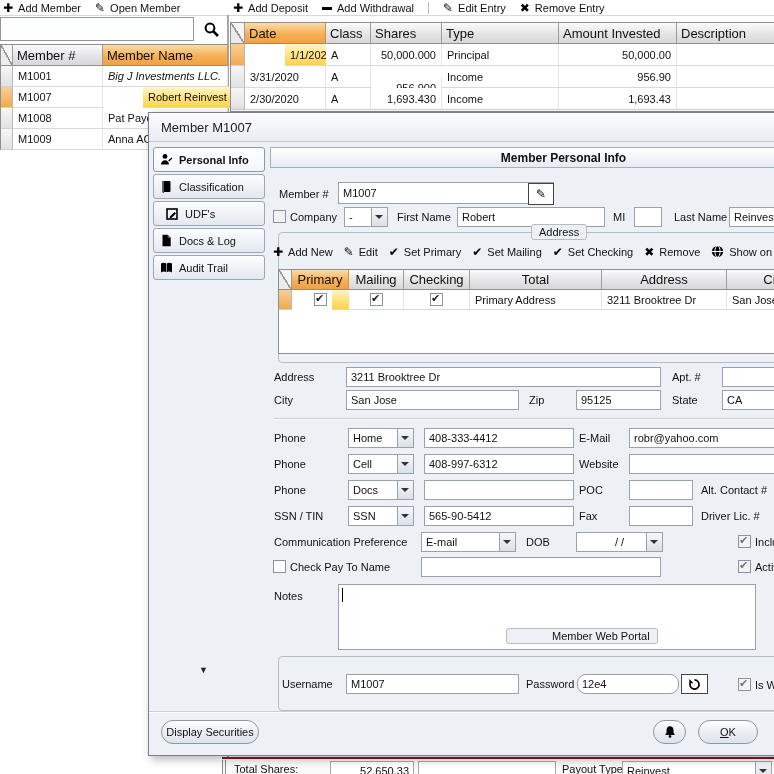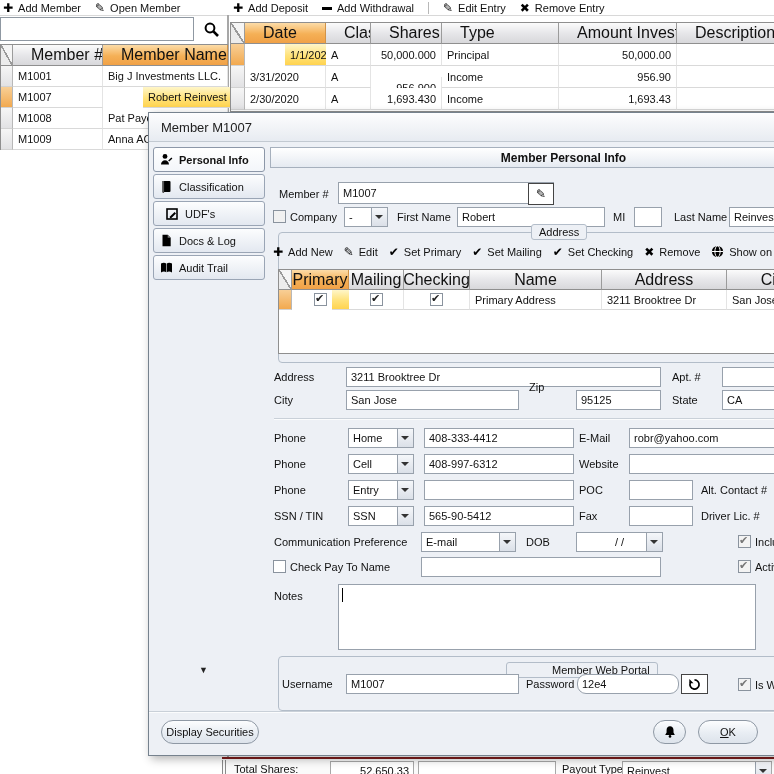--- a/index.html
+++ b/index.html
@@ -18,21 +18,21 @@
   .tbitem{display:inline-flex;align-items:center;gap:5px;font-size:11px;white-space:nowrap;cursor:default;}
   .tbar{position:absolute;display:flex;align-items:center;gap:14px;height:15px;}
   .tbdiv{width:1px;height:12px;background:#b8b8b8;}
   .ico{display:inline-flex;align-items:center;justify-content:center;}
   .glyph{font-size:12px;line-height:12px;color:#000;}
   .minusbar{display:inline-block;width:10px;height:3px;background:#000;margin-top:1px;}
   
   .gridbox{position:absolute;background:#fff;border:1px solid #8f8f8f;box-sizing:border-box;}
   .ghcell{position:absolute;box-sizing:border-box;background:linear-gradient(#fbfbfb,#e7e7ea 50%,#d8d8db);
           border-right:1px solid #9b9b9b;border-bottom:1px solid #8f8f8f;
-          font-size:16px;display:flex;align-items:center;padding:0 18px;white-space:nowrap;overflow:hidden;}
+          font-size:13px;display:flex;align-items:center;padding:0 4px;white-space:nowrap;overflow:hidden;}
   .ghcell.orange{background:linear-gradient(#fcdca8,#f5b056 55%,#f0a147);border-right:1px solid #d19348;}
   .gcell{position:absolute;box-sizing:border-box;background:#fff;border-right:1px solid #e4e4e4;
          border-bottom:1px solid #d9d9d9;font-size:11px;display:flex;align-items:center;
          padding:0 5px;white-space:nowrap;overflow:hidden;}
   .gcell.sel{background:linear-gradient(#fff6c9,#ffe27a 55%,#ffd34f);margin-left:40px;}
   .gcell.ra{justify-content:flex-end;}
   .gind{position:absolute;box-sizing:border-box;background:linear-gradient(#f6f6f6,#e2e2e4);
         border-right:1px solid #b8b8b8;border-bottom:1px solid #d2d2d2;}
   .gind.sel{background:linear-gradient(#f8cf96,#f2a94f);}
   .gcorner{position:absolute;box-sizing:border-box;border-right:1px solid #9b9b9b;border-bottom:1px solid #8f8f8f;
@@ -114,21 +114,21 @@
   </div>
 
   <div class="gridbox" style="left:0px;top:44px;width:228px;height:106px;border-right:none;">
     <div class="gcorner" style="left:0;top:0;width:12px;height:21px;"></div>
     <div class="ghcell" style="left:12px;top:0;width:90px;height:21px;">Member #</div>
     <div class="ghcell orange" style="left:102px;top:0;width:125px;height:21px;">Member Name</div>
 
     <div>
       <div class="gind" style="left:0;top:21px;width:12px;height:21px;"></div>
       <div class="gcell" style="left:12px;top:21px;width:90px;height:21px;">M1001</div>
-      <div class="gcell" style="left:102px;top:21px;width:125px;height:21px;">Big J Investments LLC.</div>
+      <div class="gcell" style="left:102px;top:21px;width:125px;height:21px;font-style:italic;">Big J Investments LLC.</div>
     </div>
     <div>
       <div class="gind sel" style="left:0;top:42px;width:12px;height:21px;"></div>
       <div class="gcell" style="left:12px;top:42px;width:90px;height:21px;">M1007</div>
       <div class="gcell sel" style="left:102px;top:42px;width:125px;height:21px;">Robert Reinvest</div>
     </div>
     <div>
       <div class="gind" style="left:0;top:63px;width:12px;height:21px;"></div>
       <div class="gcell" style="left:12px;top:63px;width:90px;height:21px;">M1008</div>
       <div class="gcell" style="left:102px;top:63px;width:125px;height:21px;">Pat Payout</div>
@@ -304,21 +304,21 @@
         </span>
         <span>Show on Map</span>
       </span>
     </div>
 
     <div class="gridbox" style="left:129px;top:156px;width:543px;height:85px;border-right:none;">
       <div class="gcorner" style="left:0;top:0;width:13px;height:20px;"></div>
       <div class="ghcell orange" style="left:13px;top:0;width:57px;height:20px;justify-content:center;">Primary</div>
       <div class="ghcell" style="left:70px;top:0;width:55px;height:20px;justify-content:center;">Mailing</div>
       <div class="ghcell" style="left:125px;top:0;width:66px;height:20px;justify-content:center;">Checking</div>
-      <div class="ghcell" style="left:191px;top:0;width:132px;height:20px;justify-content:center;">Name</div>
+      <div class="ghcell" style="left:191px;top:0;width:132px;height:20px;justify-content:center;">Total</div>
       <div class="ghcell" style="left:323px;top:0;width:125px;height:20px;justify-content:center;">Address</div>
       <div class="ghcell" style="left:448px;top:0;width:95px;height:20px;justify-content:center;border-right:none;">City</div>
 
       <div>
         <div class="gind sel" style="left:0;top:20px;width:13px;height:20px;"></div>
         <div class="gcell sel" style="left:13px;top:20px;width:57px;height:20px;"></div>
         <div class="gcell" style="left:70px;top:20px;width:55px;height:20px;"></div>
         <div class="gcell" style="left:125px;top:20px;width:66px;height:20px;"></div>
         <div class="gcell" style="left:191px;top:20px;width:132px;height:20px;">Primary Address</div>
         <div class="gcell" style="left:323px;top:20px;width:125px;height:20px;">3211 Brooktree Dr</div>
@@ -329,21 +329,21 @@
       <div class="cb checked" style="left:151px;top:23px;"></div>
     </div>
 
     <div class="lbl" style="left:125px;top:258px;">Address</div>
     <div class="txt" style="left:197px;top:254px;width:315px;">3211 Brooktree Dr</div>
     <div class="lbl" style="left:523px;top:258px;">Apt. #</div>
     <div class="txt" style="left:573px;top:254px;width:139px;"></div>
 
     <div class="lbl" style="left:125px;top:281px;">City</div>
     <div class="txt" style="left:197px;top:277px;width:173px;">San Jose</div>
-    <div class="lbl" style="left:380px;top:268px;">Zip</div>
+    <div class="lbl" style="left:380px;top:281px;">Zip</div>
     <div class="txt" style="left:427px;top:277px;width:85px;">95125</div>
     <div class="lbl" style="left:523px;top:281px;">State</div>
     <div class="txt" style="left:573px;top:277px;width:54px;">CA</div>
 
     <div class="sep" style="left:125px;top:305px;width:580px;"></div>
 
     <div class="lbl" style="left:125px;top:319px;">Phone</div>
     <div class="txt dd" style="left:199px;top:315px;width:66px;">
       <span>Home</span>
       <span class="dd-btn"></span>
@@ -356,21 +356,21 @@
     <div class="txt dd" style="left:199px;top:341px;width:66px;">
       <span>Cell</span>
       <span class="dd-btn"></span>
     </div>
     <div class="txt" style="left:275px;top:341px;width:150px;">408-997-6312</div>
     <div class="lbl" style="left:430px;top:345px;">Website</div>
     <div class="txt" style="left:480px;top:341px;width:232px;"></div>
 
     <div class="lbl" style="left:125px;top:371px;">Phone</div>
     <div class="txt dd" style="left:199px;top:367px;width:66px;">
-      <span>Entry</span>
+      <span>Docs</span>
       <span class="dd-btn"></span>
     </div>
     <div class="txt" style="left:275px;top:367px;width:150px;"></div>
     <div class="lbl" style="left:430px;top:371px;">POC</div>
     <div class="txt" style="left:480px;top:367px;width:64px;"></div>
     <div class="lbl" style="left:552px;top:371px;">Alt. Contact #</div>
 
     <div class="lbl" style="left:125px;top:397px;">SSN / TIN</div>
     <div class="txt dd" style="left:199px;top:393px;width:66px;">
       <span>SSN</span>
@@ -398,21 +398,21 @@
     <div class="lbl" style="left:141px;top:448px;">Check Pay To Name</div>
     <div class="txt" style="left:272px;top:444px;width:240px;"></div>
     <div class="cb graychk checked" style="left:589px;top:447px;"></div>
     <div class="lbl" style="left:606px;top:448px;">Active</div>
 
     <div class="lbl" style="left:125px;top:477px;">Notes</div>
     <div class="txt" style="left:189px;top:471px;width:418px;height:66px;"></div>
     <div class="abs" style="left:193px;top:475px;width:1px;height:14px;background:#000;"></div>
 
     <div class="group" style="left:129px;top:543px;width:583px;height:53px;"></div>
-    <div class="grouplbl" style="left:357px;top:549px;padding-left:45px;">Member Web Portal</div>
+    <div class="grouplbl" style="left:357px;top:515px;padding-left:45px;">Member Web Portal</div>
     <div class="lbl" style="left:133px;top:565px;">Username</div>
     <div class="txt" style="left:197px;top:561px;width:173px;">M1007</div>
     <div class="lbl" style="left:377px;top:565px;">Password</div>
     <div class="txt" style="left:428px;top:561px;width:102px;border-radius:9px;">12e4</div>
     <div class="abs" style="left:532px;top:561px;width:27px;height:20px;border:1px solid #444;background:#fff;display:flex;align-items:center;justify-content:center;box-sizing:border-box;">
       <span class="ico">
         <svg width="13" height="13" viewBox="0 0 16 16">
             <path d="M8 2.4a5.6 5.6 0 1 1-5.2 3.6" fill="none" stroke="#000" stroke-width="2.1"></path>
             <path d="M1.6 1.2v5.2h5.2z" fill="#000"></path>
           </svg>

